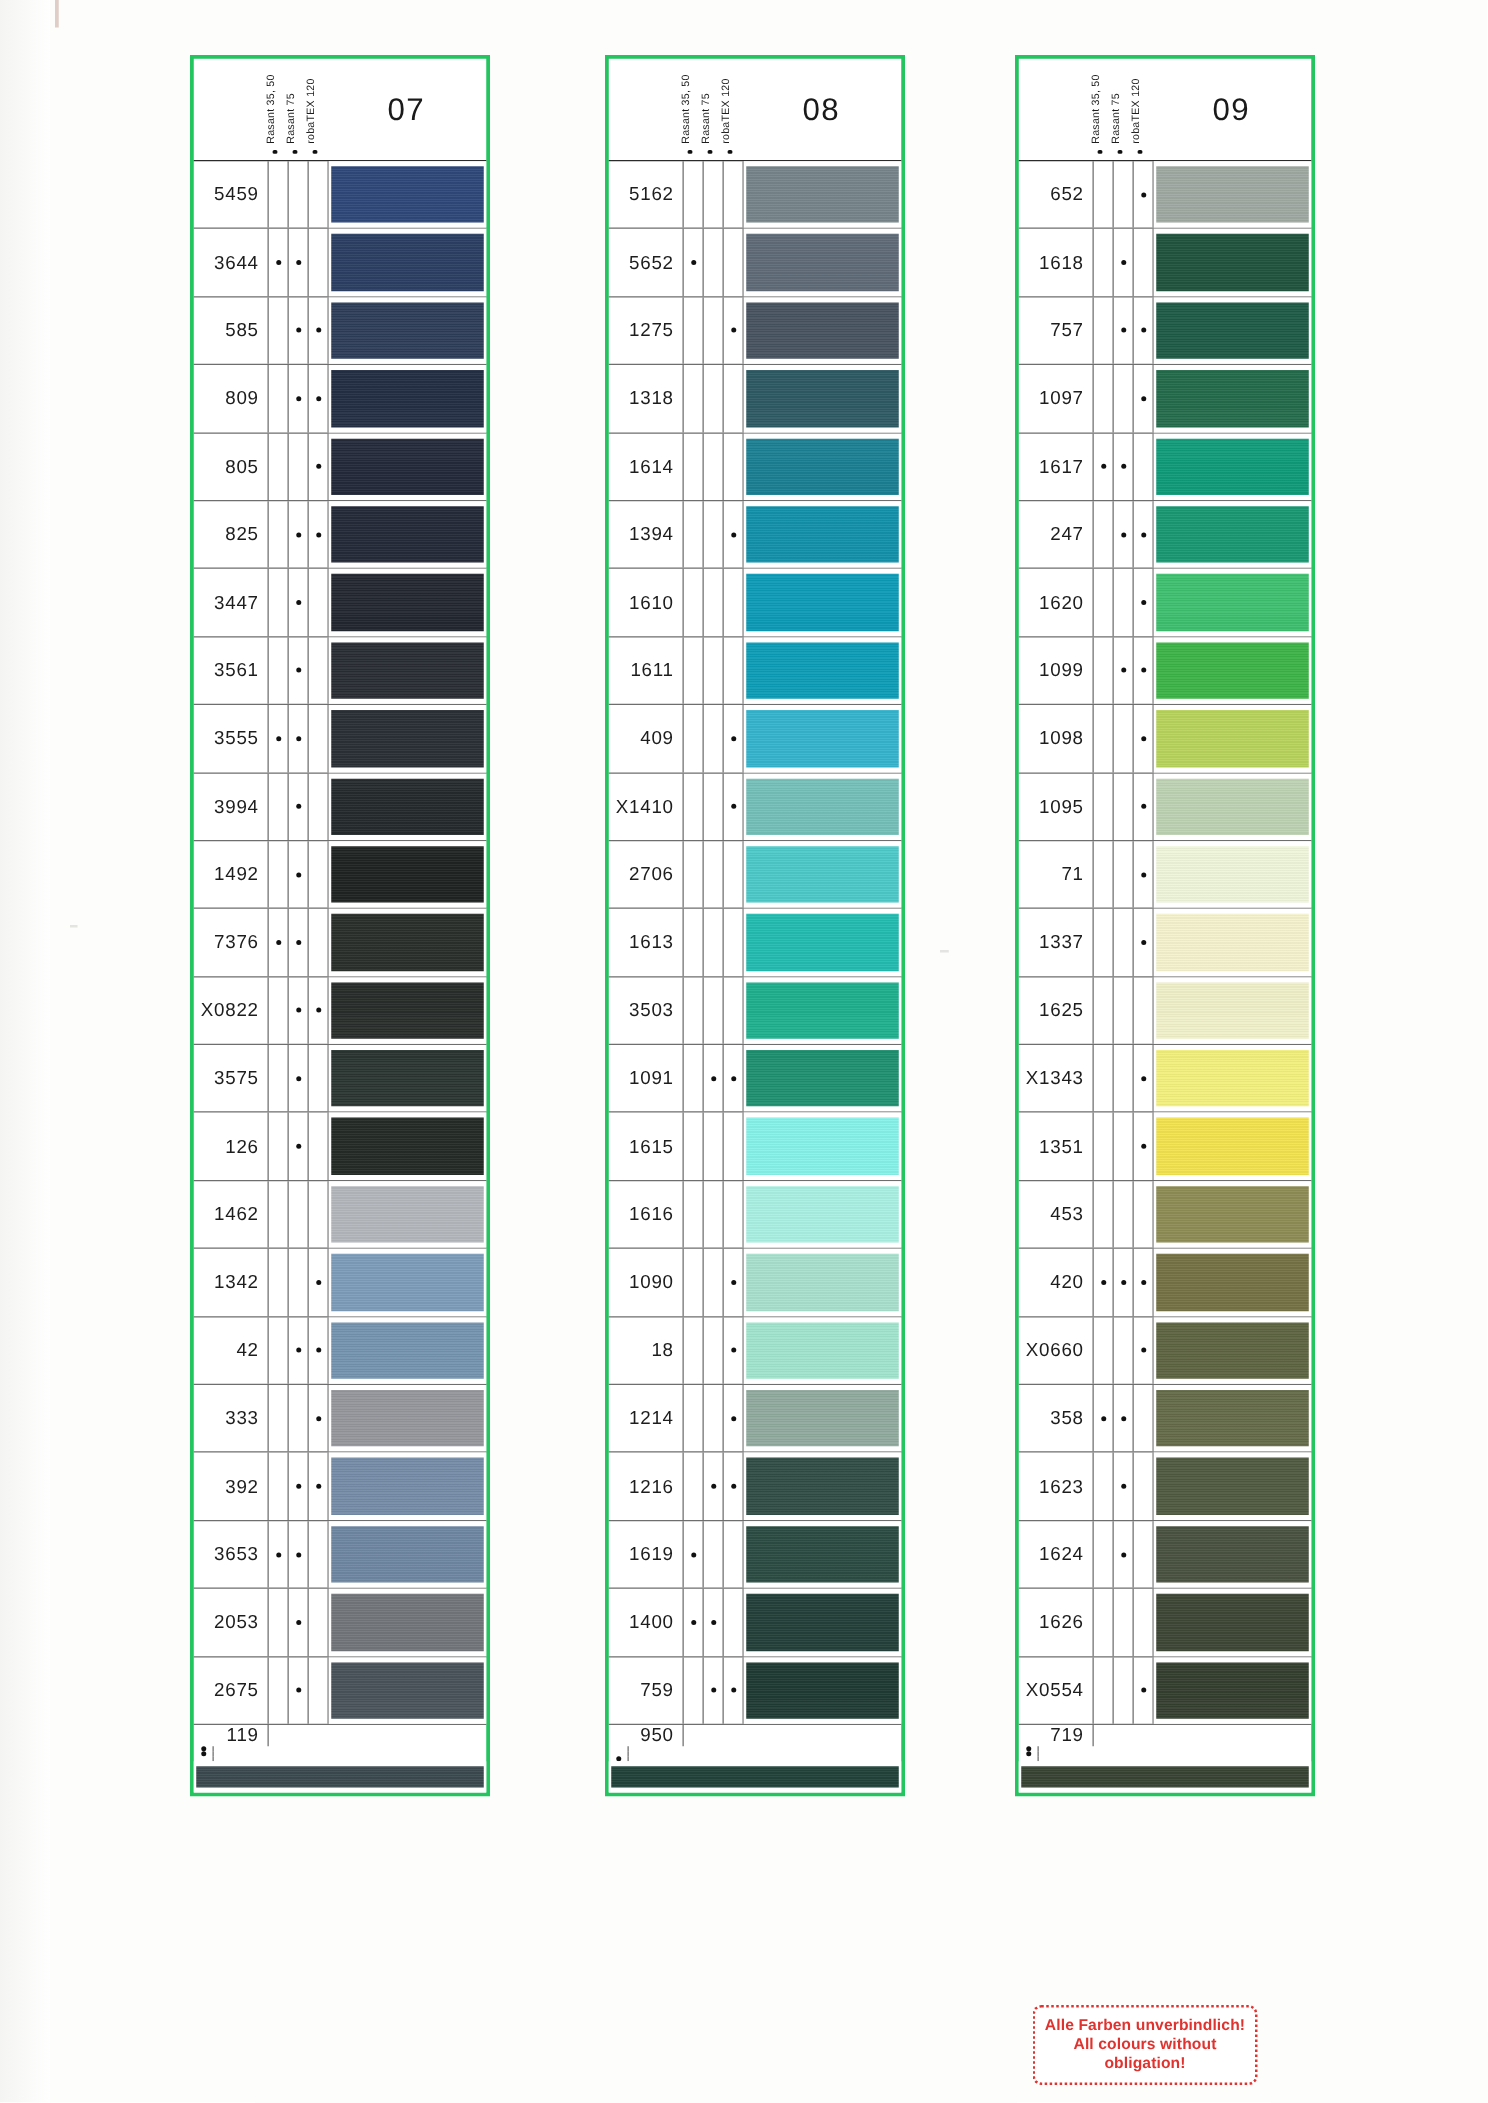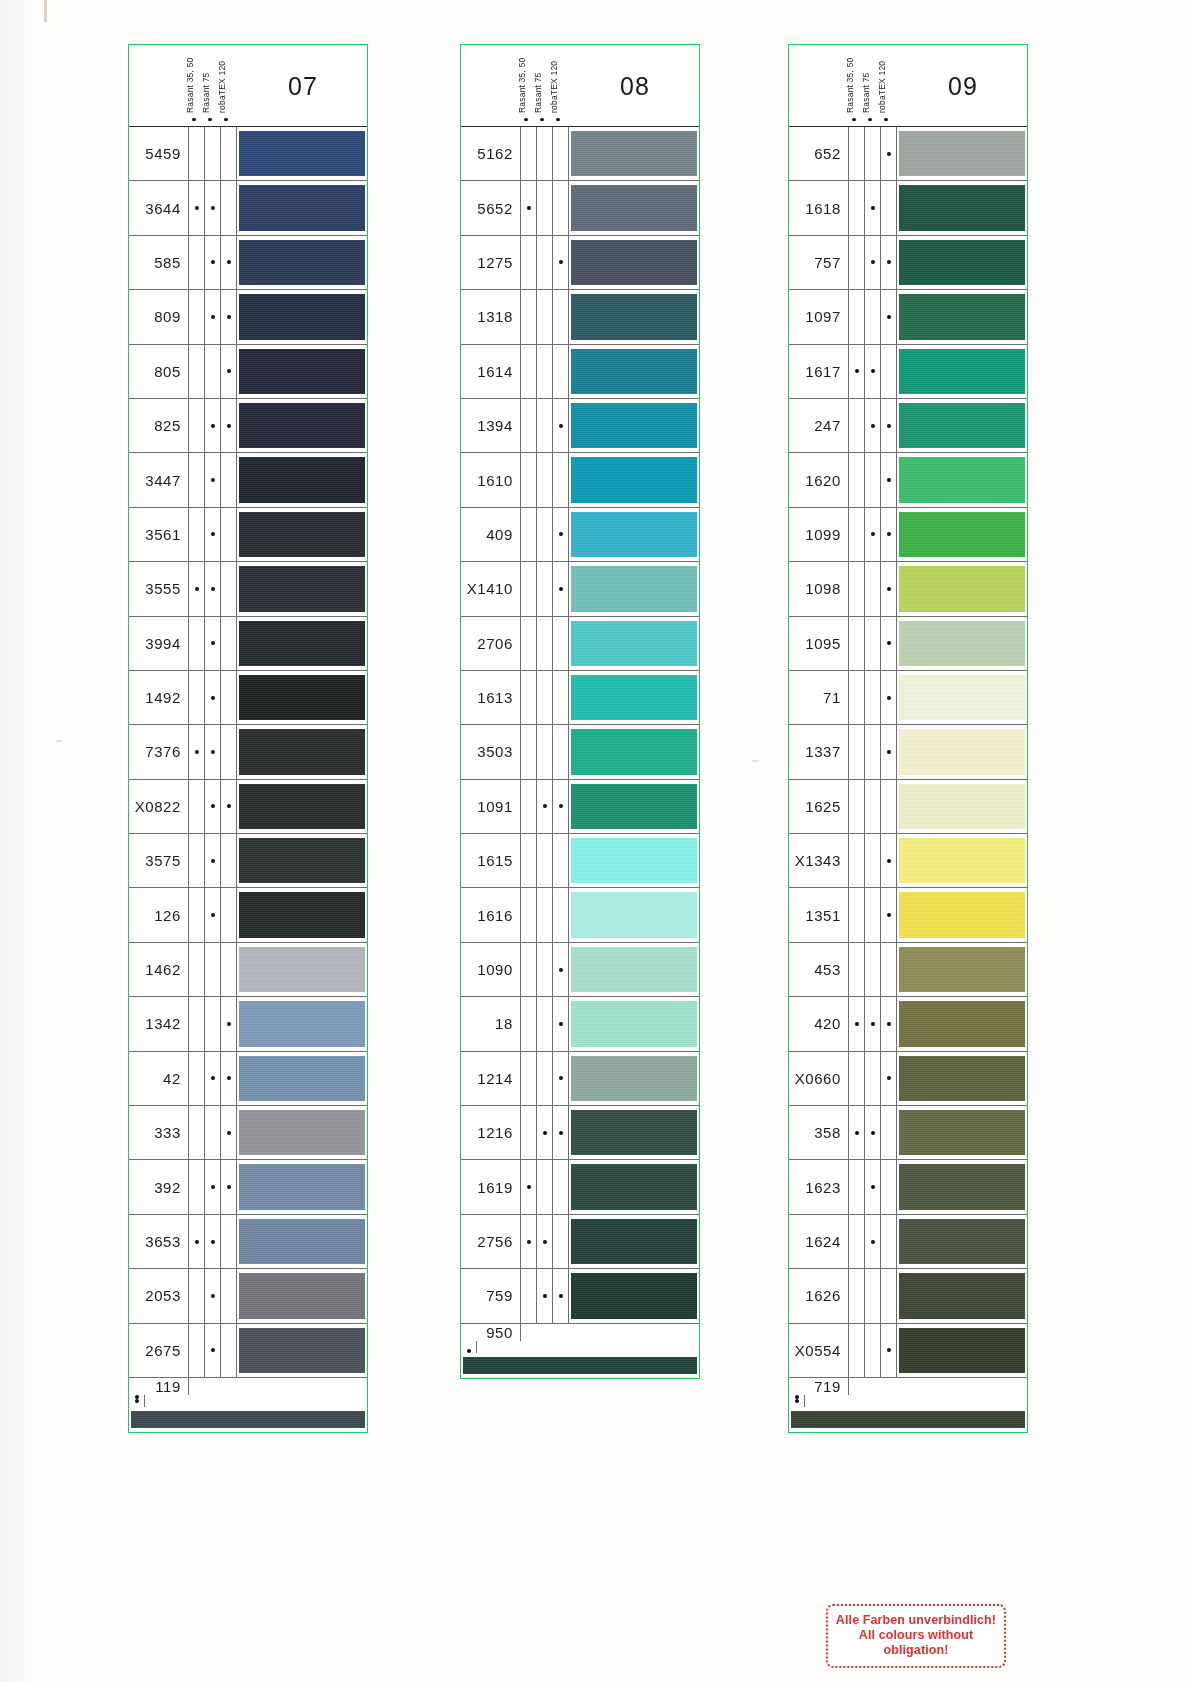--- a/index.html
+++ b/index.html
@@ -43,23 +43,24 @@
   .charts {
     position: absolute;
     left: 0; top: 0;
     width: 1190px; height: 1682px;
   }
 
   
   .panel {
     position: absolute;
     top: 44px;
-    border: 1px solid #22c55e;
+    border: 3px solid #22c55e;
     background: #ffffff;
     box-sizing: border-box;
+    margin-left: 24px;
   }
   .panel-07 { left: 128px; width: 240px; }
   .panel-08 { left: 460px; width: 240px; }
   .panel-09 { left: 788px; width: 240px; }
 
   .panel-head {
     position: relative;
     height: 82px;
     border-bottom: 1px solid #2b2b2b;
     box-sizing: border-box;
@@ -700,20 +701,35 @@
             <span class="dot off"></span>
           </div>
           <div class="cell-dot">
             <span class="dot off"></span>
           </div>
           <div class="cell-swatch">
             <div class="swatch" style="background: rgb(12, 154, 181);"></div>
           </div>
         </div>
         <div class="row">
+          <div class="cell-code">1611</div>
+          <div class="cell-dot">
+            <span class="dot off"></span>
+          </div>
+          <div class="cell-dot">
+            <span class="dot off"></span>
+          </div>
+          <div class="cell-dot">
+            <span class="dot off"></span>
+          </div>
+          <div class="cell-swatch">
+            <div class="swatch" style="background: rgb(11, 156, 181);"></div>
+          </div>
+        </div>
+        <div class="row">
           <div class="cell-code">409</div>
           <div class="cell-dot">
             <span class="dot off"></span>
           </div>
           <div class="cell-dot">
             <span class="dot off"></span>
           </div>
           <div class="cell-dot">
             <span class="dot"></span>
           </div>
@@ -895,21 +911,21 @@
             <span class="dot off"></span>
           </div>
           <div class="cell-dot">
             <span class="dot off"></span>
           </div>
           <div class="cell-swatch">
             <div class="swatch" style="background: rgb(44, 76, 66);"></div>
           </div>
         </div>
         <div class="row">
-          <div class="cell-code">2756</div>
+          <div class="cell-code">1400</div>
           <div class="cell-dot">
             <span class="dot"></span>
           </div>
           <div class="cell-dot">
             <span class="dot"></span>
           </div>
           <div class="cell-dot">
             <span class="dot off"></span>
           </div>
           <div class="cell-swatch">

